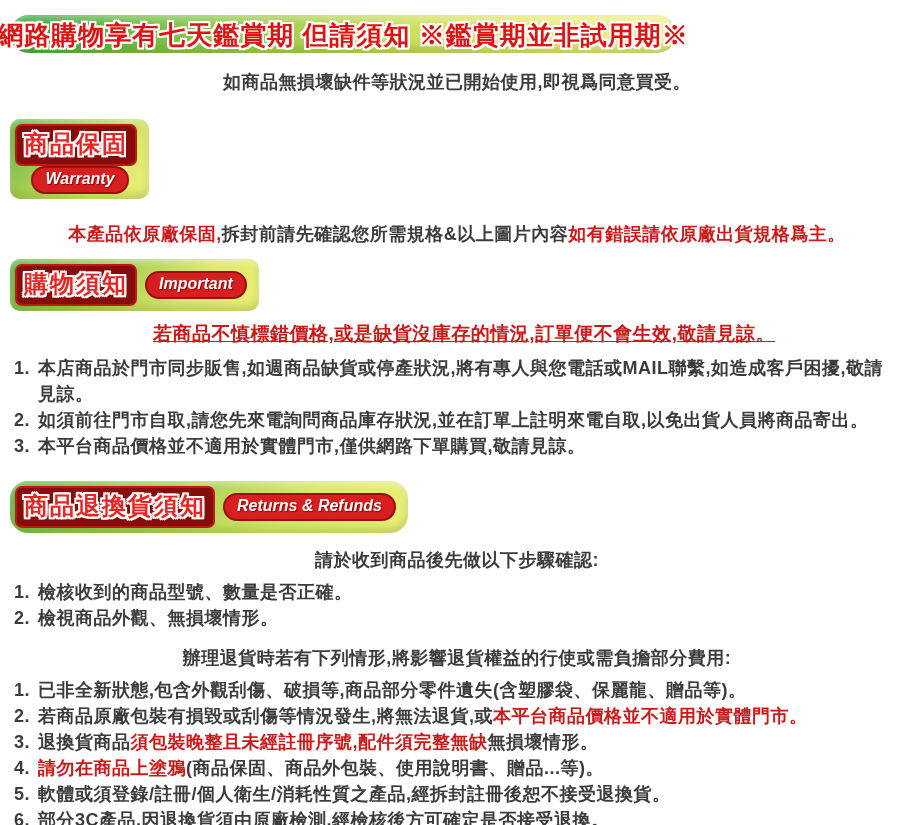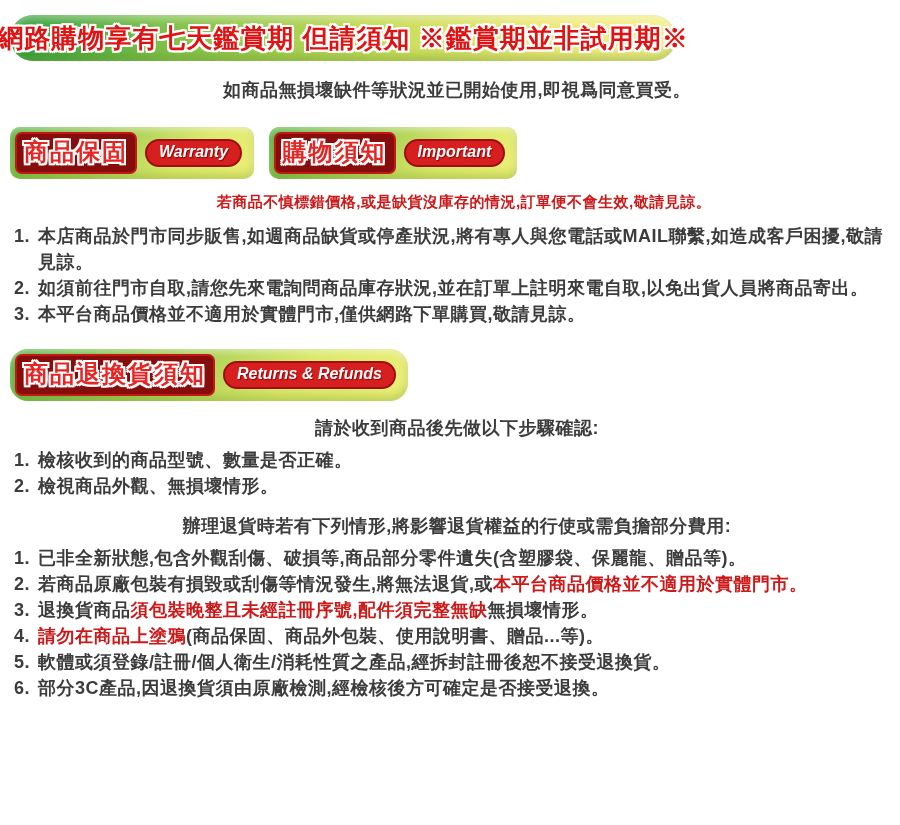--- a/index.html
+++ b/index.html
@@ -8,51 +8,51 @@
     font-family: "Liberation Sans", sans-serif;
     font-weight: bold;
     color: #3c3c3c;
     -webkit-font-smoothing: antialiased;
   }
   .page { position: relative; width: 900px; height: 825px; }
 
   
   .top-banner {
     margin: 15px 0 0 10px;
-    width: 666px; height: 46px;
+    width: 666px; height: 38px;
     border-radius: 23px;
     background: linear-gradient(90deg, #2f9e3c 0%, #7cbf48 22%, #c6dc58 55%, #eee978 80%, #f4f08c 100%);
     box-shadow: inset 0 -6px 10px rgba(90,140,30,.35), inset 0 4px 8px rgba(255,255,255,.45);
-    display: flex; align-items: center; justify-content: center;
+    display: flex; align-items: flex-end; justify-content: center;
     font-size: 26px; letter-spacing: 1px;
     color: #e01212;
     text-shadow:
       -2px -2px 0 #fff, 2px -2px 0 #fff, -2px 2px 0 #fff, 2px 2px 0 #fff,
       0 -2px 0 #fff, 0 2px 0 #fff, -2px 0 0 #fff, 2px 0 0 #fff;
     white-space: nowrap;
   }
 
   
   .para { margin: 0; font-size: 18px; line-height: 26px; letter-spacing: .5px; text-align: center; }
   .dark { color: #3c3c3c; }
   .red  { color: #cc1a1a; }
   .intro  { margin: 16px 0 0 14px; }
   .wnote  { margin: 22px 0 0 14px; }
-  .notice { margin: 10px 0 0 28px; font-size: 15px; }
+  .notice { margin: 10px 0 0 28px; font-size: 19px; text-decoration: underline; }
   .midp   { margin: 14px 0 0 14px; }
 
   
   .badge {
     display: inline-flex; align-items: center;
     margin-left: 10px; padding: 5px 12px 5px 5px;
     border-radius: 10px;
     background: linear-gradient(135deg, #54b243 0%, #9ccb50 35%, #dce96c 70%, #eef07a 100%);
     box-shadow: inset 0 -5px 8px rgba(110,150,30,.35), inset 0 3px 6px rgba(255,255,255,.5);
   }
-  .b1 { margin-top: 24px; }
+  .b1 { margin-top: 24px; flex-direction: column; }
   .b2 { margin-top: 12px; justify-content: space-between; }
   .b3 { margin-top: 22px; border-radius: 18px; }
   .badge-zh {
     display: inline-block;
     background: #870d0d;
     border: 2px solid #c31818;
     border-radius: 7px;
     padding: 2px 7px 4px 7px;
     font-size: 24px; letter-spacing: 2px;
     color: #e62525;
@@ -95,20 +95,23 @@
   
   <p class="para dark intro">如商品無損壞缺件等狀況並已開始使用,即視爲同意買受。</p>
 
   
   <div class="badge b1">
     <span class="badge-zh">商品保固</span>
     <span class="badge-en">Warranty</span>
   </div>
 
   
+  <p class="para wnote">
+    <span class="red">本產品依原廠保固,</span><span class="dark">拆封前請先確認您所需規格&amp;以上圖片內容</span><span class="red">如有錯誤請依原廠出貨規格爲主。</span>
+  </p>
 
   
   <div class="badge b2">
     <span class="badge-zh">購物須知</span>
     <span class="badge-en">Important</span>
   </div>
 
   
   <p class="para red notice">若商品不慎標錯價格,或是缺貨沒庫存的情況,訂單便不會生效,敬請見諒。</p>
 

